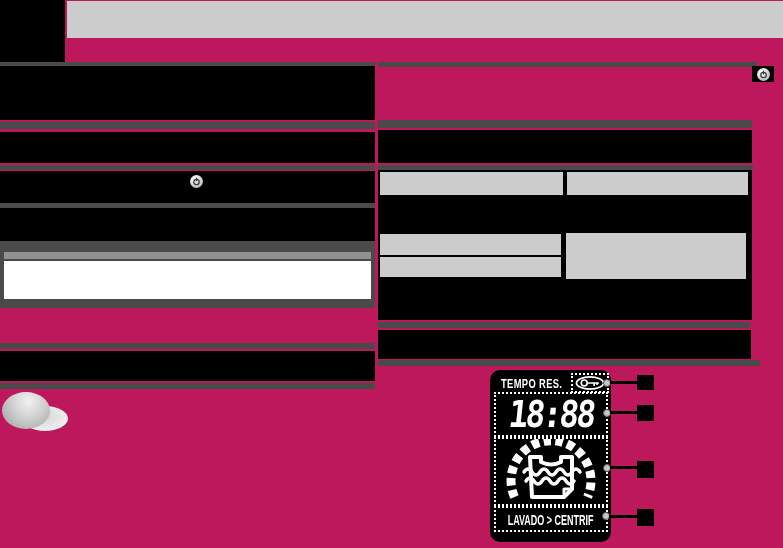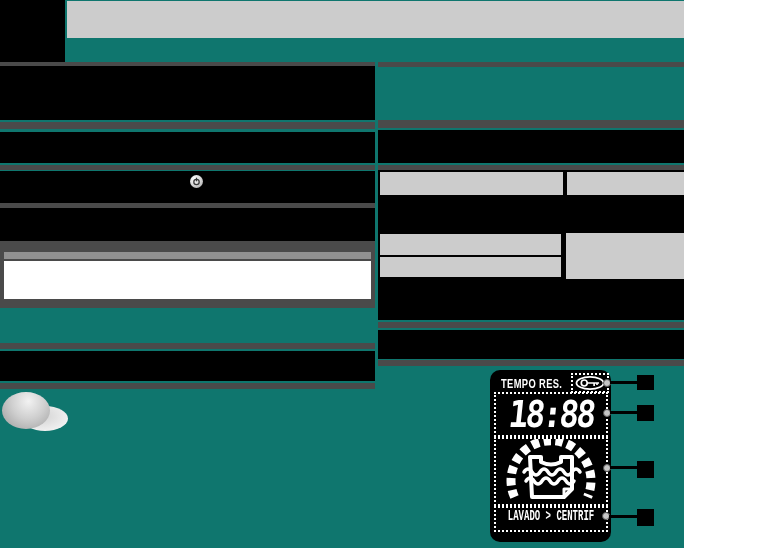--- a/index.html
+++ b/index.html
@@ -1,16 +1,16 @@
 <!DOCTYPE html>
 <html><head>
 <meta charset="utf-8">
 <style>
   html,body{margin:0;padding:0;background:#fff;}
-  .page{position:relative;width:684px;height:548px;background:#0f766e;overflow:hidden;
+  .page{position:relative;width:783px;height:548px;background:#be185d;overflow:hidden;
         font-family:"Liberation Sans",sans-serif;}
   .abs{position:absolute;}
   .black{background:#000;}
   .bar{background:#4a4a4a;}
   .cell{background:#ccc;position:absolute;}
 
   
   .corner{left:0;top:0;width:65px;height:62px;background:#000;}
   .header-bar{left:67px;top:1px;width:716px;height:37px;background:#ccc;}
 
@@ -61,21 +61,21 @@
   
   .display{left:490px;top:370px;width:121px;height:172px;background:#000;border-radius:10px;}
   .disp-title{position:absolute;left:11px;top:6px;color:#fff;font-weight:bold;font-size:13px;
     transform:scaleX(.72);transform-origin:left top;white-space:nowrap;letter-spacing:.5px;}
   .dotted{position:absolute;border:2px dotted #fff;box-sizing:border-box;}
   .keybox{left:81px;top:3px;width:38px;height:20px;display:flex;align-items:center;justify-content:center;}
   .timebox{left:4px;top:22px;width:114px;height:45px;display:flex;align-items:center;justify-content:center;}
   .time{color:#fff;font-family:"DejaVu Sans Mono",monospace;font-weight:bold;font-size:37px;
     transform:skewX(-6deg) scaleX(.88);letter-spacing:-3px;line-height:1;}
   .drumbox{left:4px;top:67px;width:114px;height:69px;}
-  .statusbox{left:4px;top:136px;width:114px;height:26px;display:flex;justify-content:center;font-family:Liberation Mono, monospace;}
+  .statusbox{left:4px;top:136px;width:114px;height:26px;display:flex;align-items:center;justify-content:center;}
   .status{color:#fff;font-weight:bold;font-size:15px;transform:scaleX(.60);white-space:nowrap;letter-spacing:0;}
 
   .disp-dot{position:absolute;width:8px;height:8px;border-radius:50%;background:#c6c6c6;border:1px solid #555;box-sizing:border-box;}
   .dot1{left:603px;top:379px;} .dot2{left:603px;top:409px;}
   .dot3{left:603px;top:464px;} .dot4{left:602px;top:512px;}
 
   .callout-line{position:absolute;height:3px;background:#000;}
   .cl1{left:610px;top:381px;width:28px;} .cl2{left:610px;top:411px;width:28px;}
   .cl3{left:610px;top:466px;width:28px;} .cl4{left:609px;top:515px;width:29px;}
   .callout-sq{position:absolute;width:17px;background:#000;}

